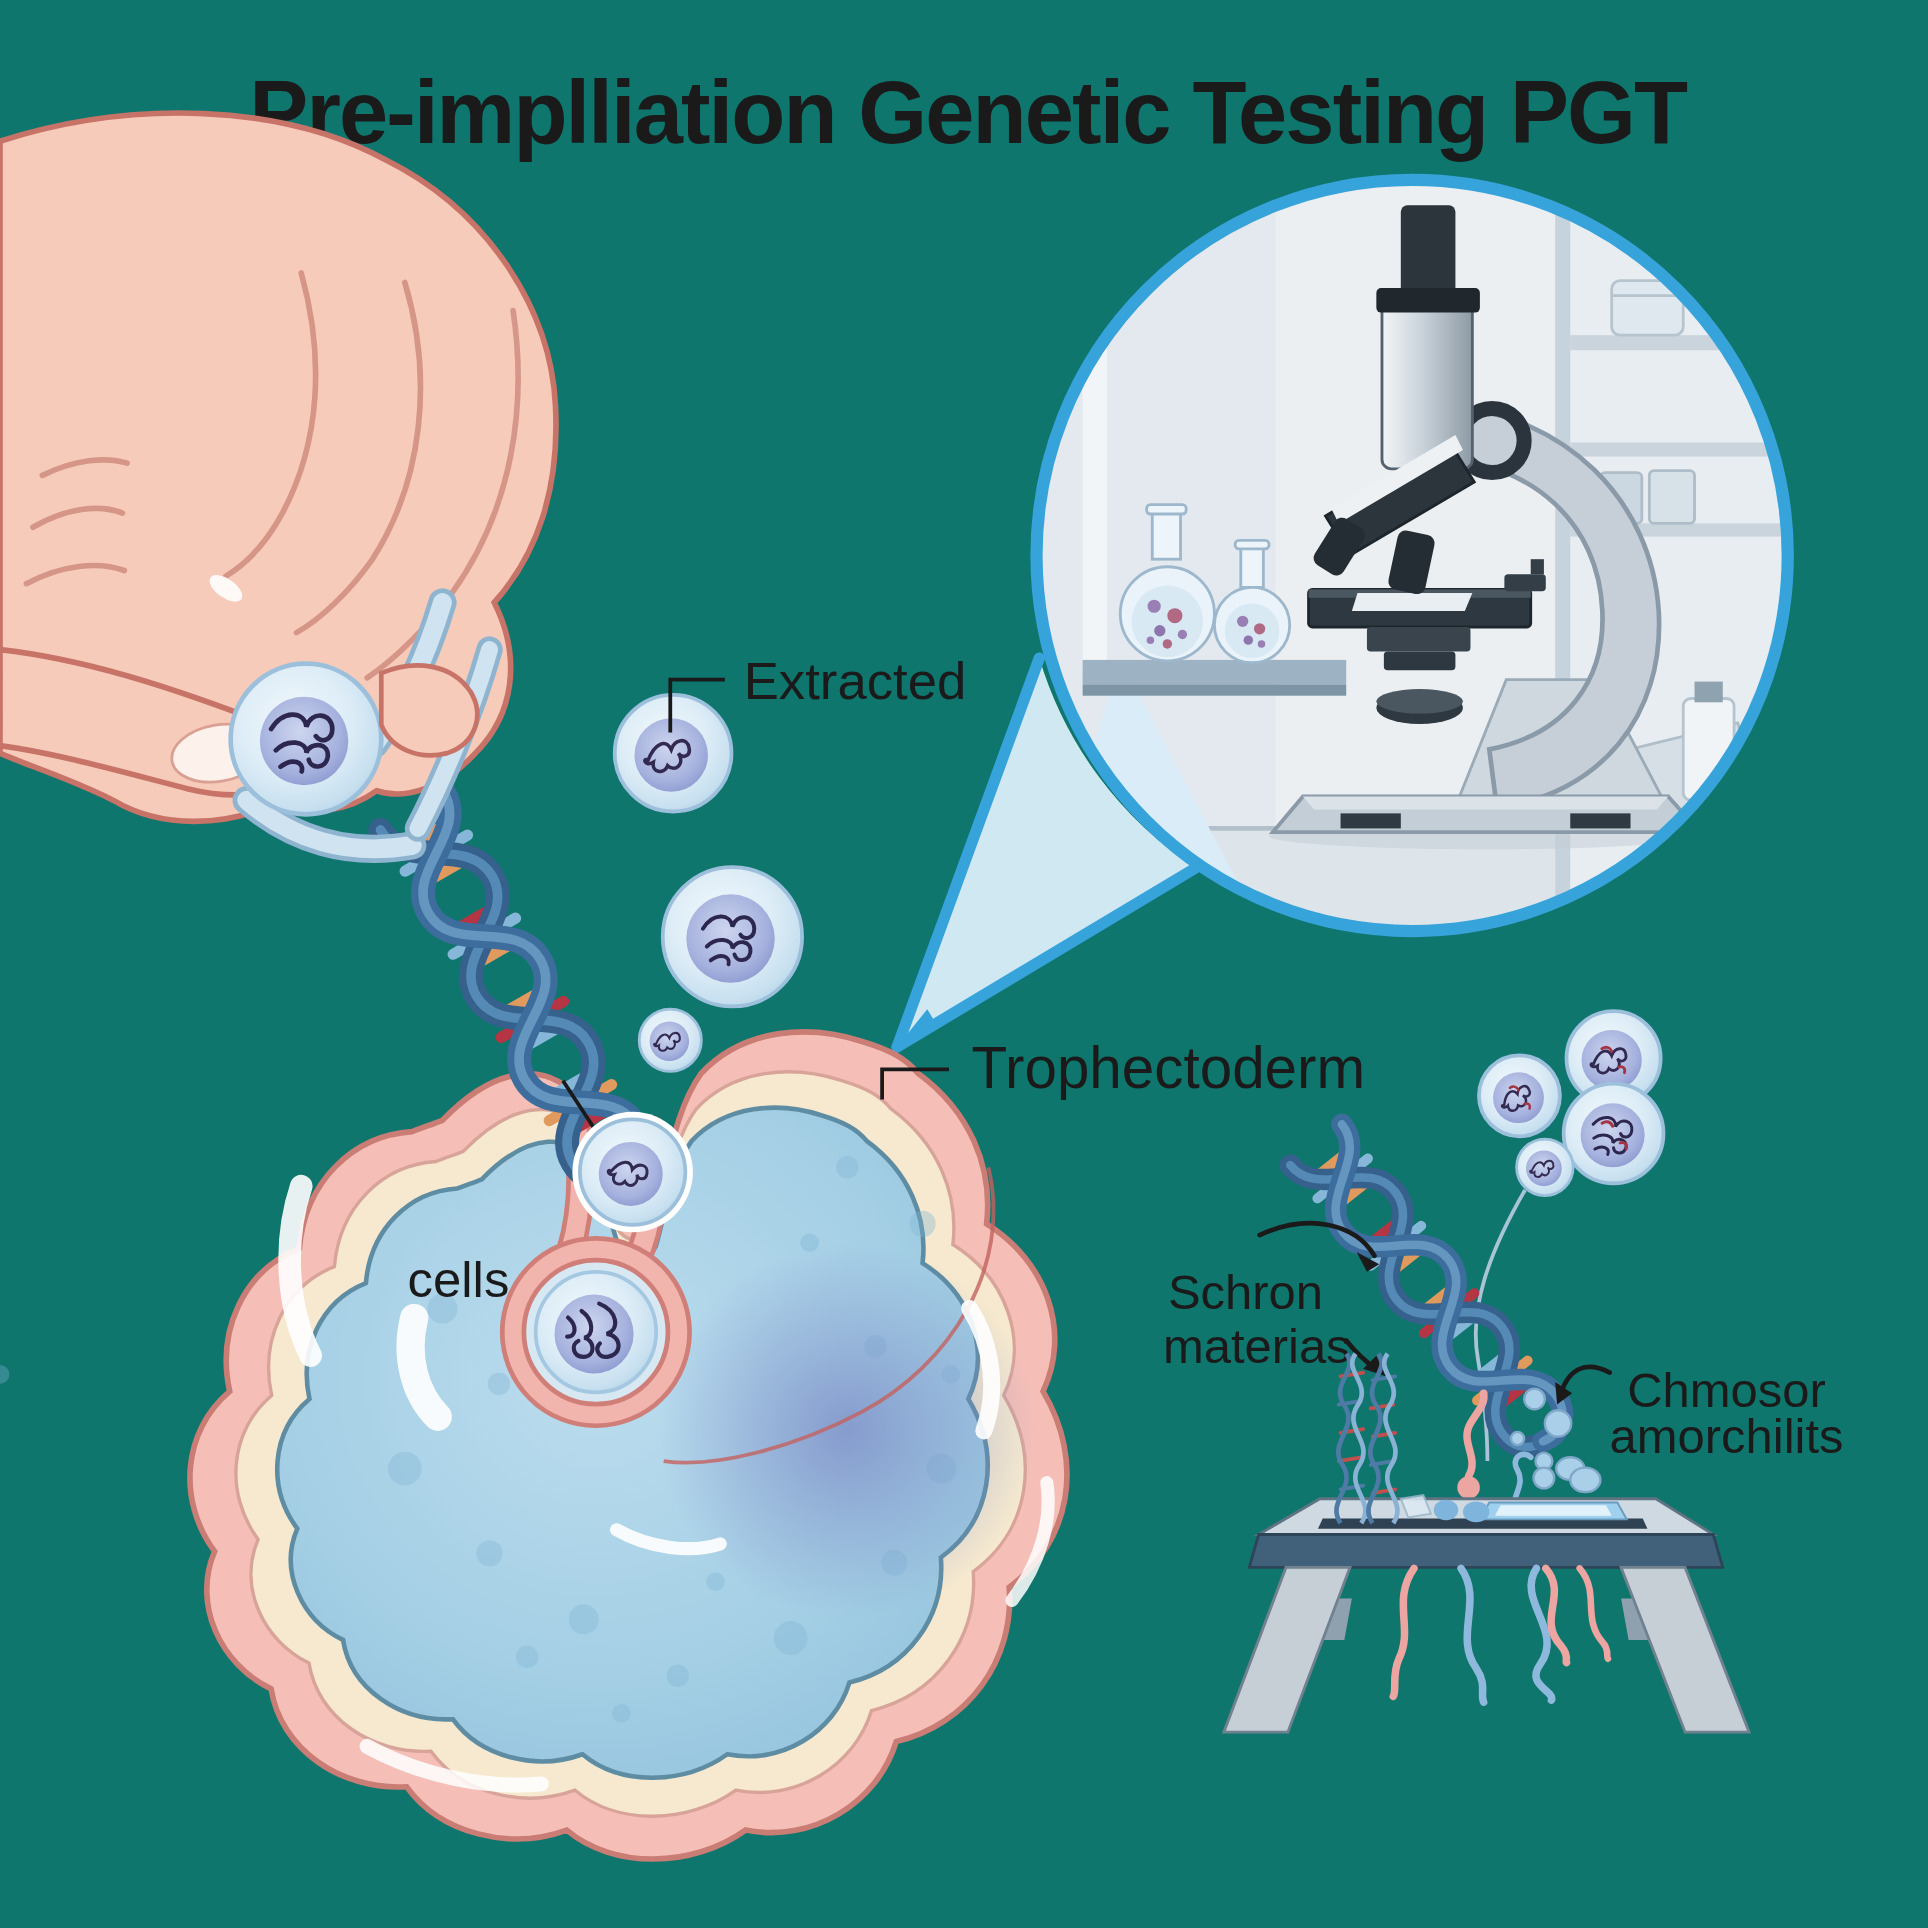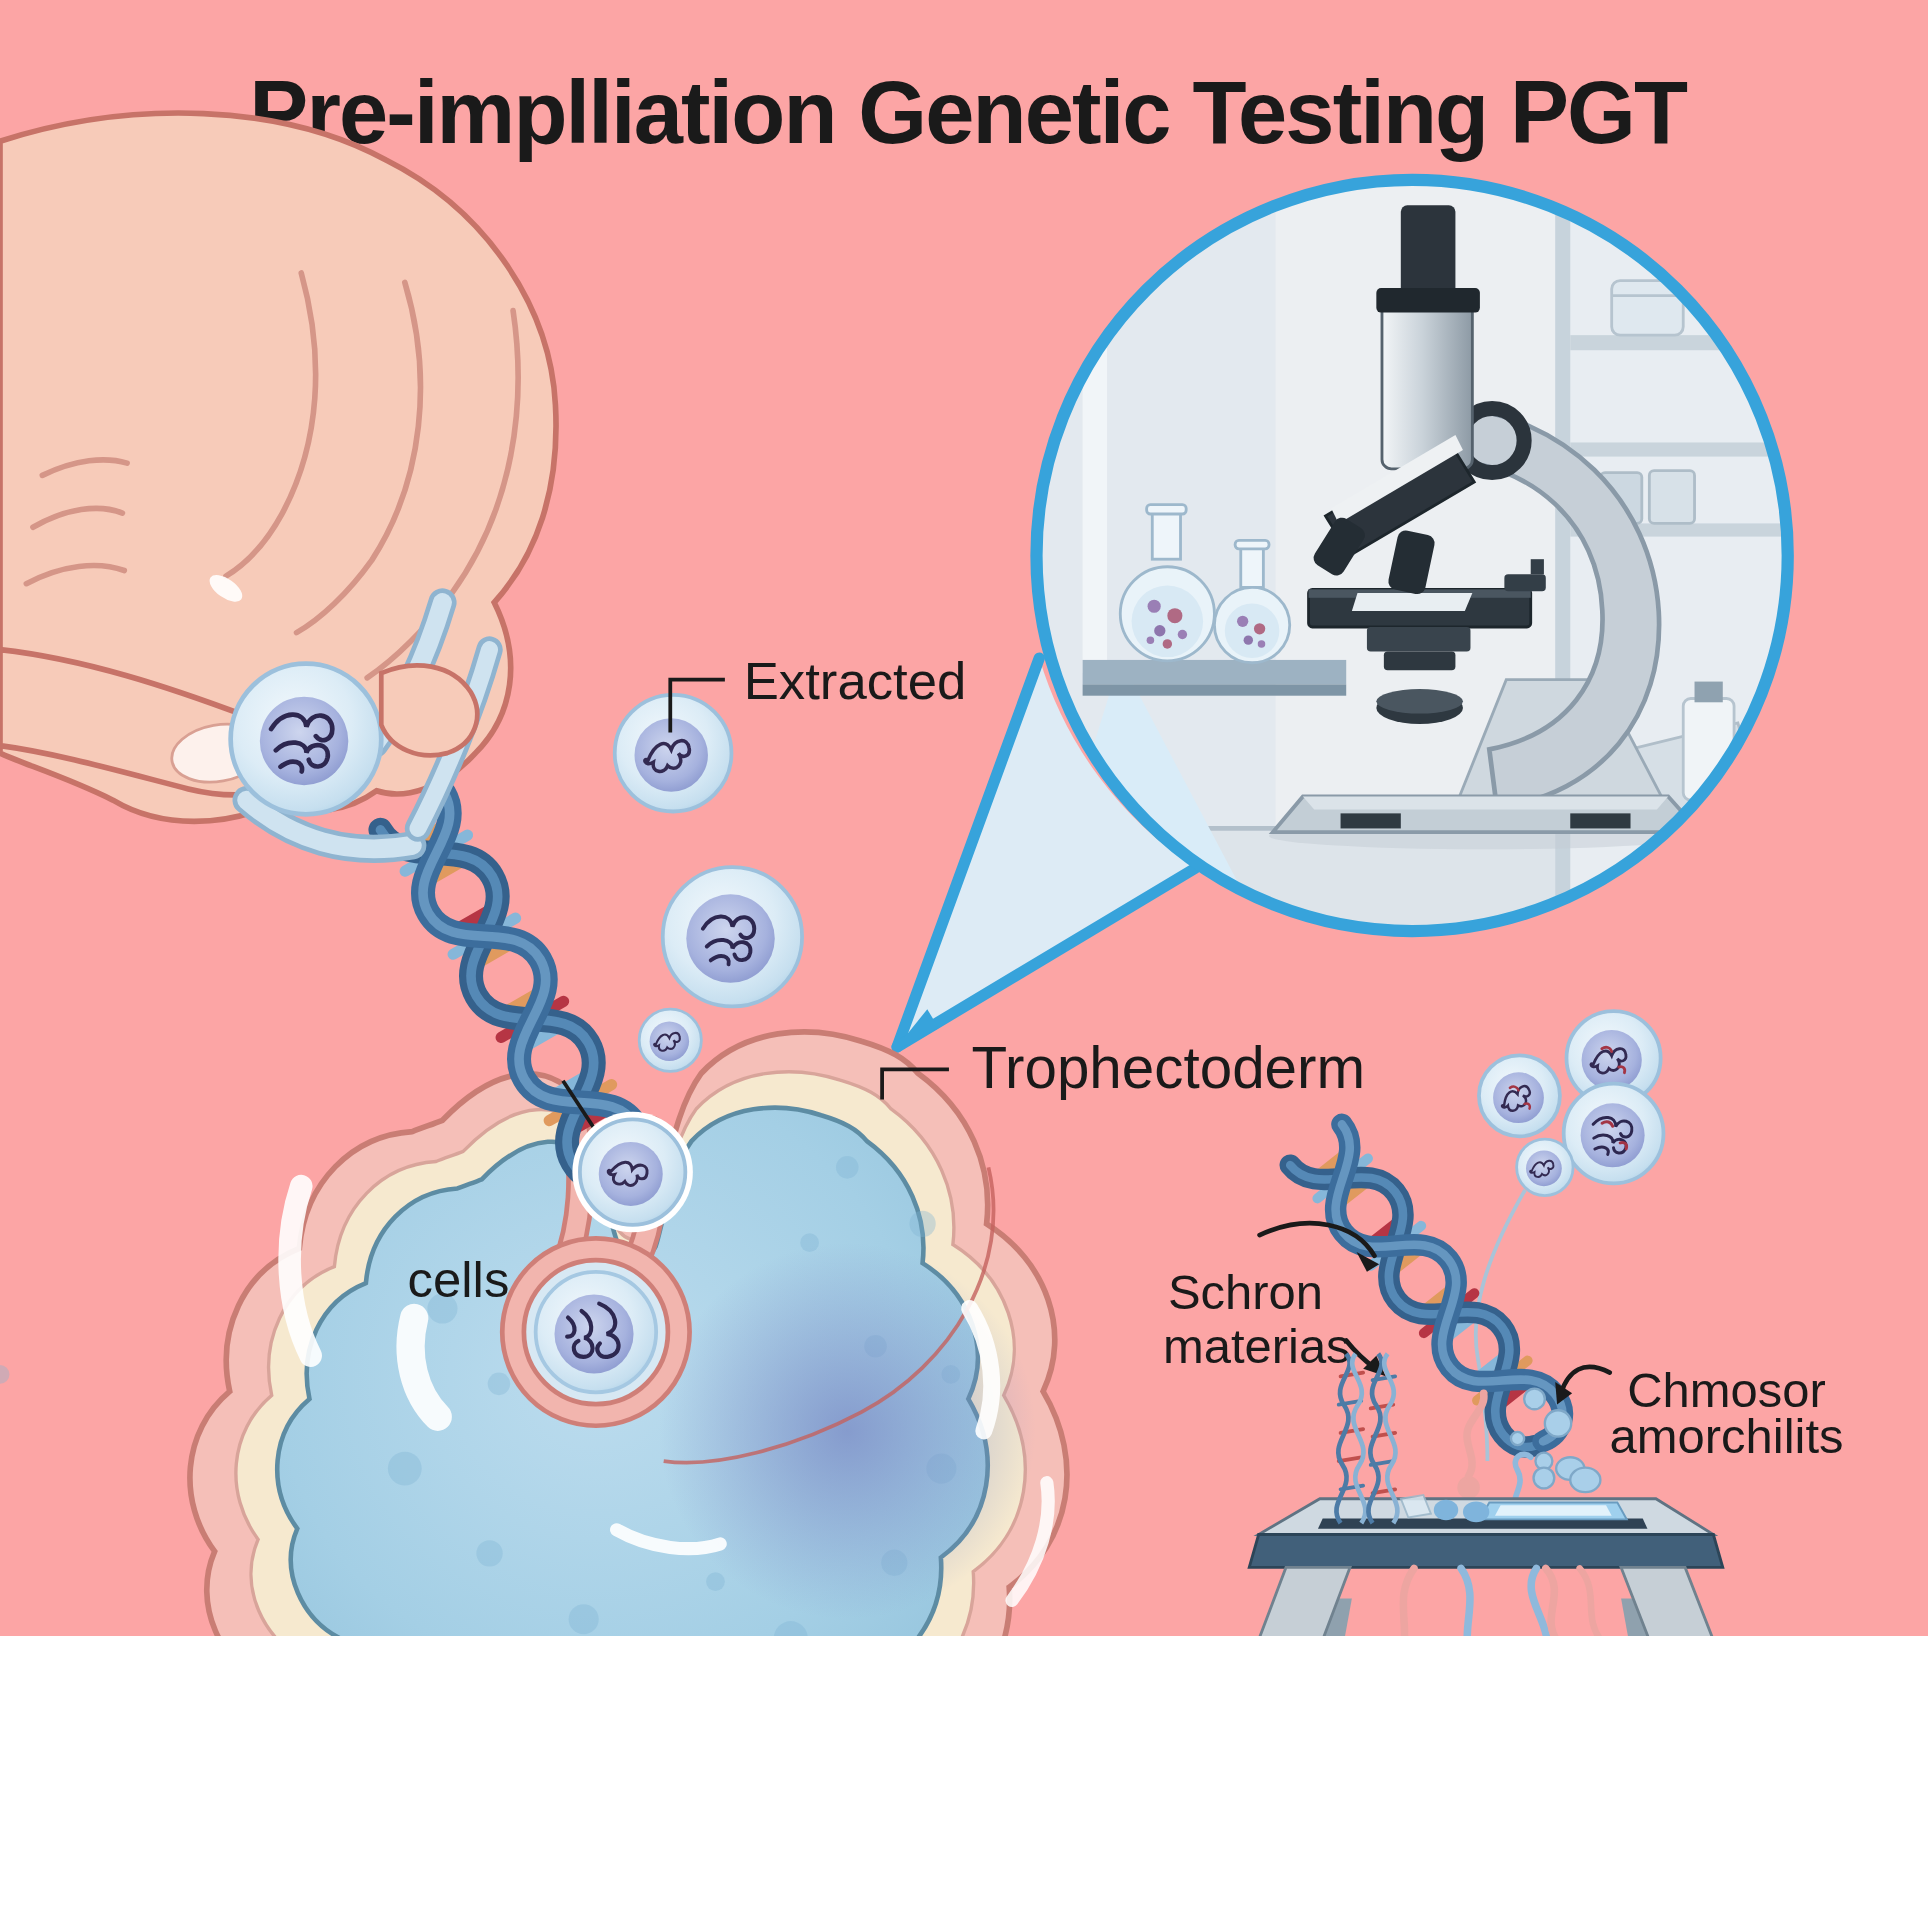--- a/index.html
+++ b/index.html
@@ -1,16 +1,16 @@
 <!DOCTYPE html>
 <html style="font-size:15px"><head>
 <meta charset="utf-8">
 <style>
   html,body{margin:0;padding:0;background:#ffffff;}
-  .stage{position:relative;width:1928px;height:1636px;background:#fca5a5;overflow:hidden;
+  .stage{position:relative;width:1928px;height:1928px;background:#0f766e;overflow:hidden;
          font-family:"Liberation Sans",sans-serif;}
   svg text{font-family:"Liberation Sans","DejaVu Sans",sans-serif;fill:#1a1a1a;}
   .t-title{font-size:94px;font-weight:700;letter-spacing:-2px;}
   .t-extracted{font-size:56px;font-weight:500;}
   .t-troph{font-size:62px;font-weight:500;}
   .t-cells{font-size:54px;font-weight:500;}
   .t-small{font-size:52px;font-weight:500;}
   .ln{stroke:#1a1a1a;stroke-width:4;fill:none;}
   .arr{stroke:#1a1a1a;stroke-width:5;fill:none;stroke-linecap:round;}
 </style>

